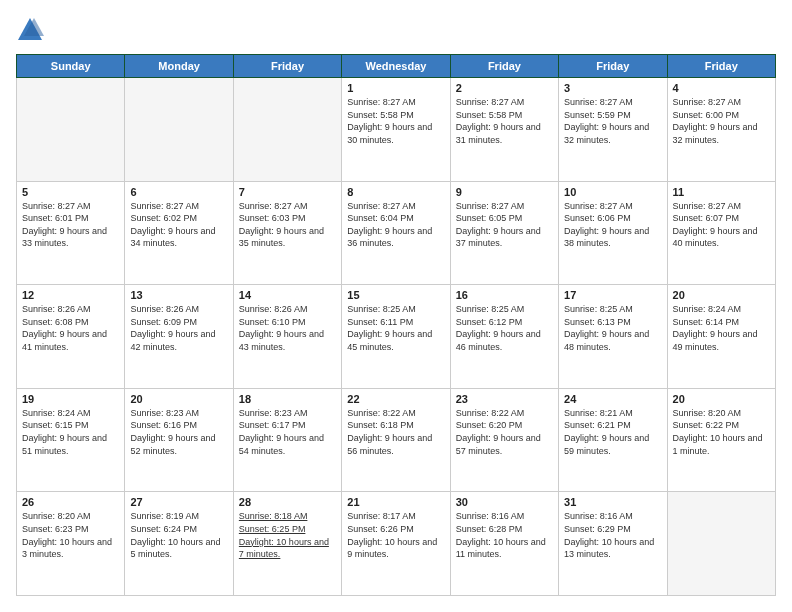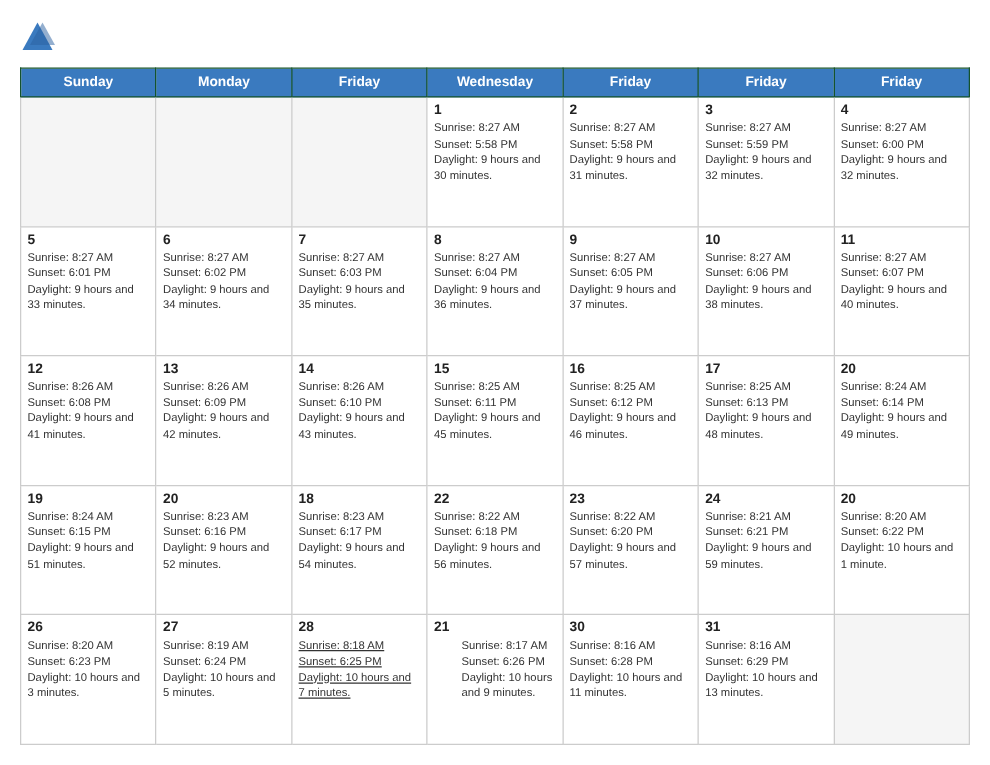--- a/index.html
+++ b/index.html
@@ -298,21 +298,21 @@
 Daylight: 10 hours and 5 minutes.</div>
           </td>
           <td>
             <div class="day-number">28</div>
             <div class="day-info" style="white-space: pre-line; text-decoration: underline;">Sunrise: 8:18 AM
 Sunset: 6:25 PM
 Daylight: 10 hours and 7 minutes.</div>
           </td>
           <td>
             <div class="day-number">21</div>
-            <div class="day-info" style="white-space: pre-line; margin-left: 22px;">Sunrise: 8:17 AM
+            <div class="day-info" style="white-space: pre-line;">Sunrise: 8:17 AM
 Sunset: 6:26 PM
 Daylight: 10 hours and 9 minutes.</div>
           </td>
           <td>
             <div class="day-number">30</div>
             <div class="day-info" style="white-space: pre-line;">Sunrise: 8:16 AM
 Sunset: 6:28 PM
 Daylight: 10 hours and 11 minutes.</div>
           </td>
           <td>

